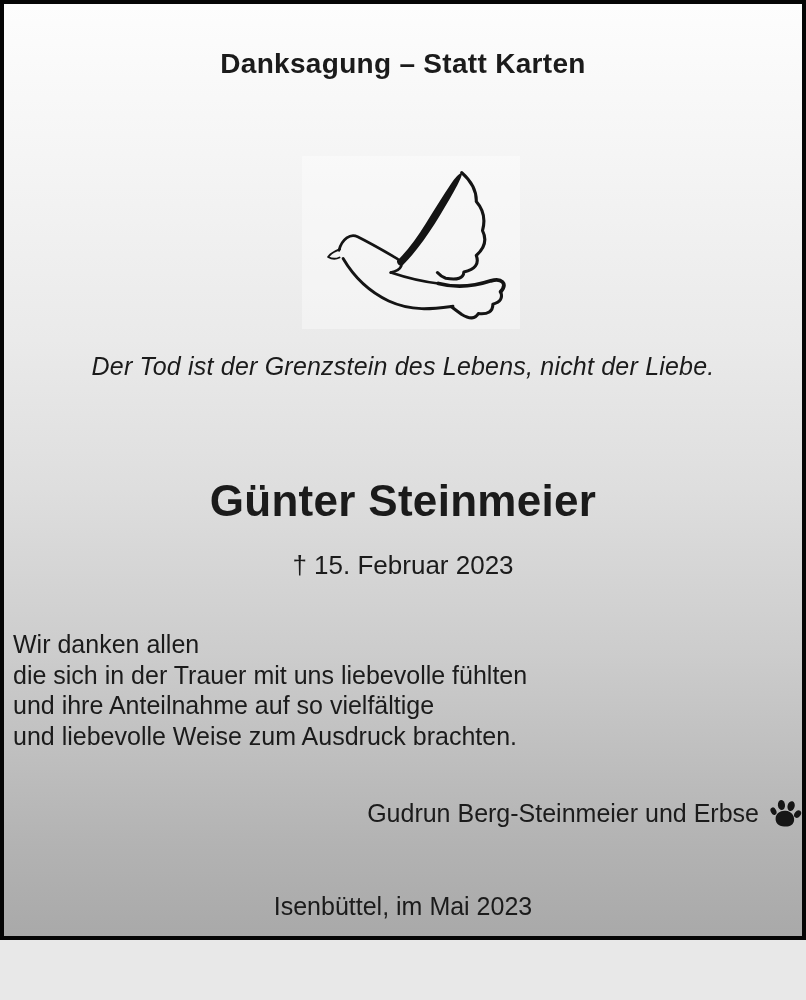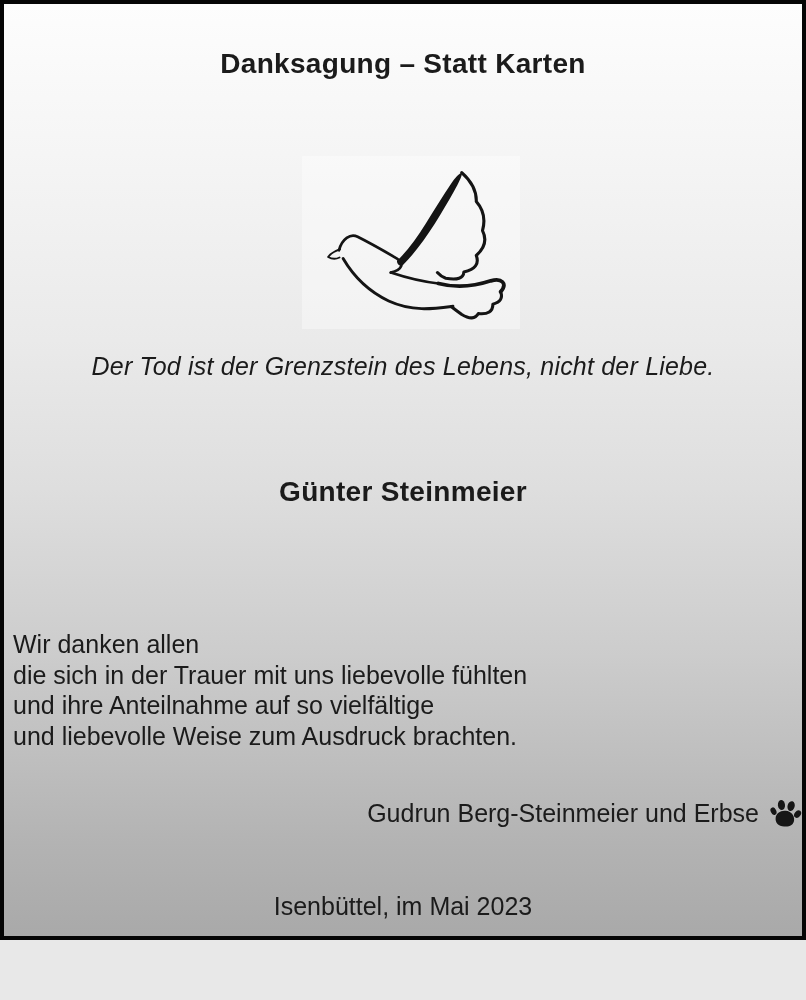--- a/index.html
+++ b/index.html
@@ -14,21 +14,21 @@
     overflow:hidden;
   }
   .line{position:absolute;left:0;width:100%;text-align:center;}
   .category{top:44px;font-size:28px;font-weight:700;letter-spacing:.3px;}
   .dove-wrap{
     position:absolute;left:298px;top:152px;width:218px;height:173px;
     background:rgba(255,255,255,.38);
     display:flex;align-items:center;justify-content:center;
   }
   .quote{top:348px;font-size:25px;font-style:italic;letter-spacing:.2px;}
-  .name{top:472px;font-size:28px;font-weight:700;letter-spacing:.3px;}
+  .name{top:472px;font-size:44px;font-weight:700;letter-spacing:.3px;}
   .death-date{top:546px;font-size:26px;}
   .thanks{position:absolute;left:0;top:625px;width:100%;
     font-size:25px;line-height:30.5px;margin-left:9px;}
   .family{top:793px;font-size:25px;text-align:right;}
   .family .inner{display:inline-flex;align-items:center;gap:9px;}
   .paw{display:inline-block;transform:rotate(6deg);margin-top:2px;}
   .place{top:888px;font-size:25px;}
   svg{display:block;}
 </style>
 </head>
@@ -60,20 +60,21 @@
           <path d="M179,130 Q182.5,139 171.5,142 Q171.5,152.5 157.5,151 Q153,159 141.5,152 Q136,148 131.5,144.5" stroke-width="3"></path>
         </g>
       </svg>
     </span>
   </div>
 
   <div class="line quote">Der Tod ist der Grenzstein des Lebens, nicht der Liebe.</div>
 
   <div class="line name">Günter Steinmeier</div>
 
+  <div class="line death-date">† 15. Februar 2023</div>
 
   <div class="thanks">
     <div>Wir danken allen</div>
     <div>die sich in der Trauer mit uns liebevolle fühlten</div>
     <div>und ihre Anteilnahme auf so vielfältige</div>
     <div>und liebevolle Weise zum Ausdruck brachten.</div>
   </div>
 
   <div class="line family">
     <span class="inner">

